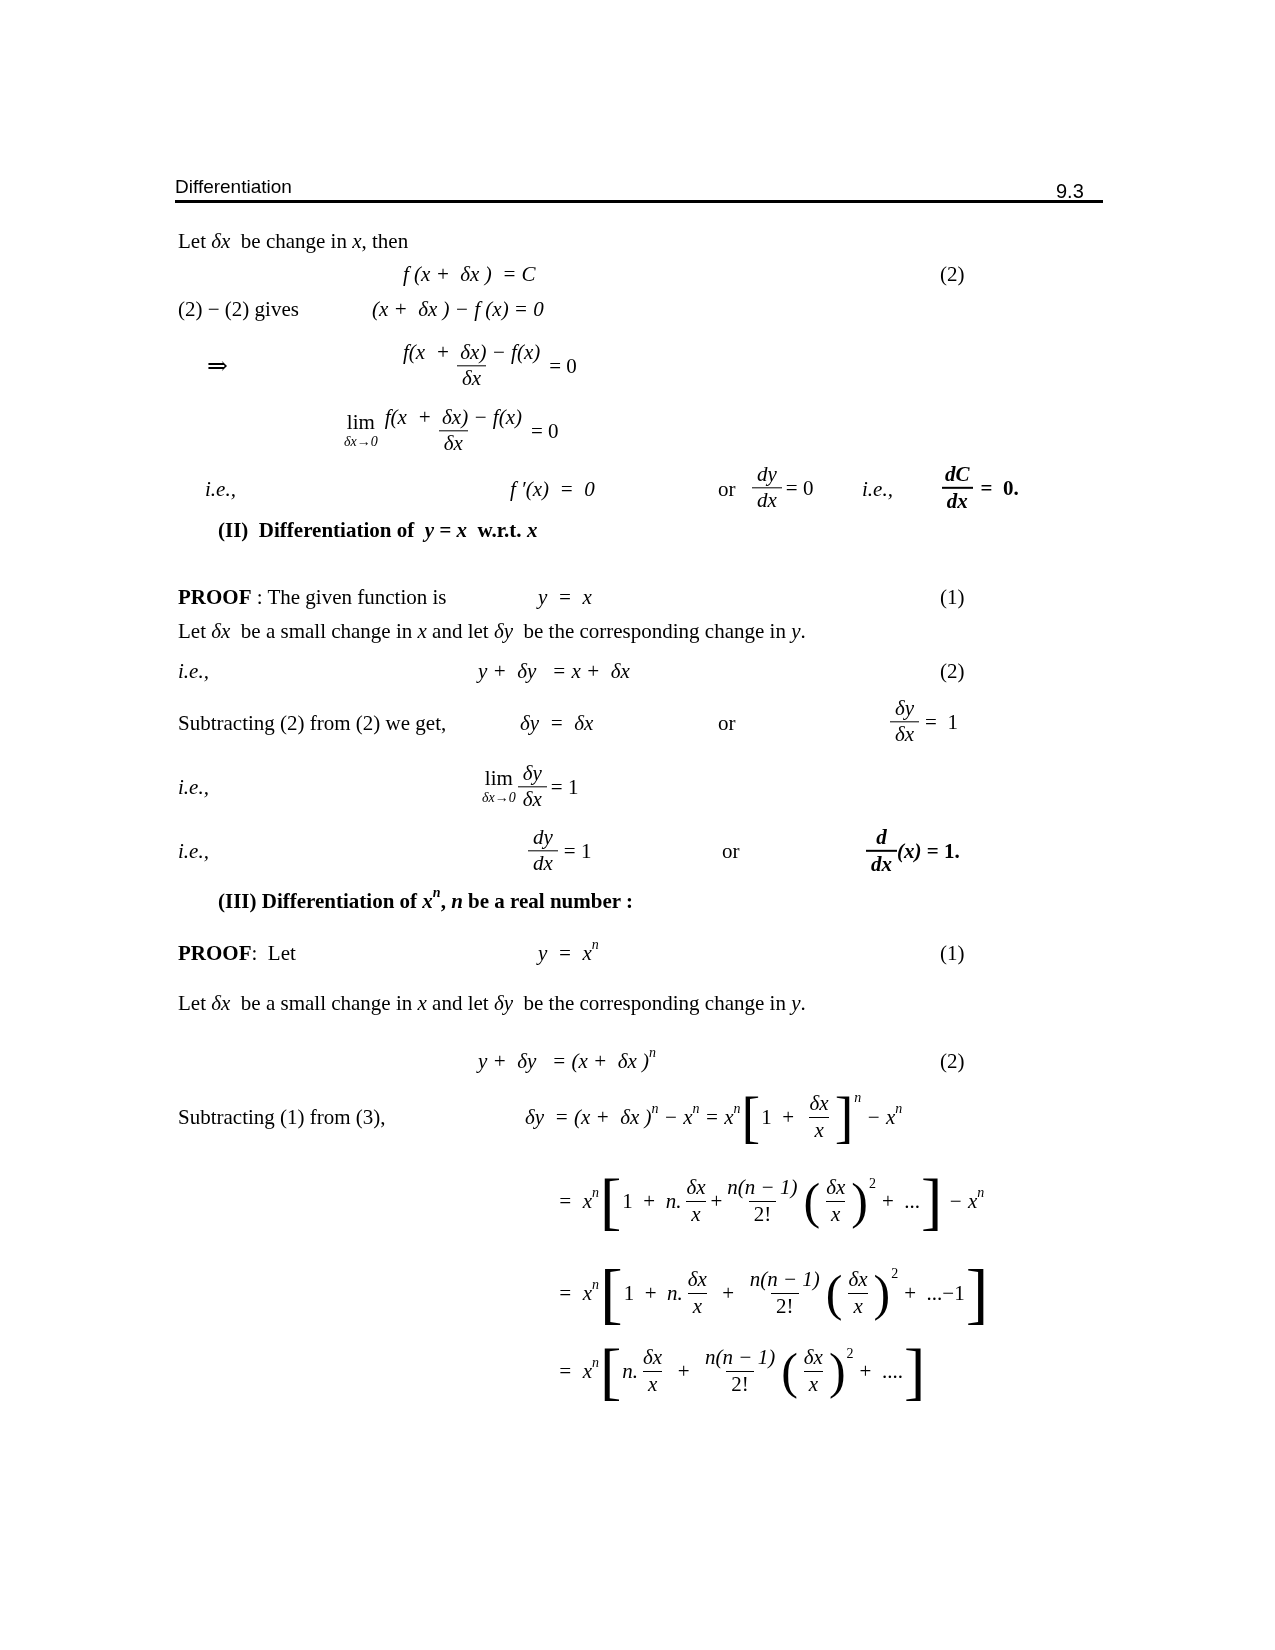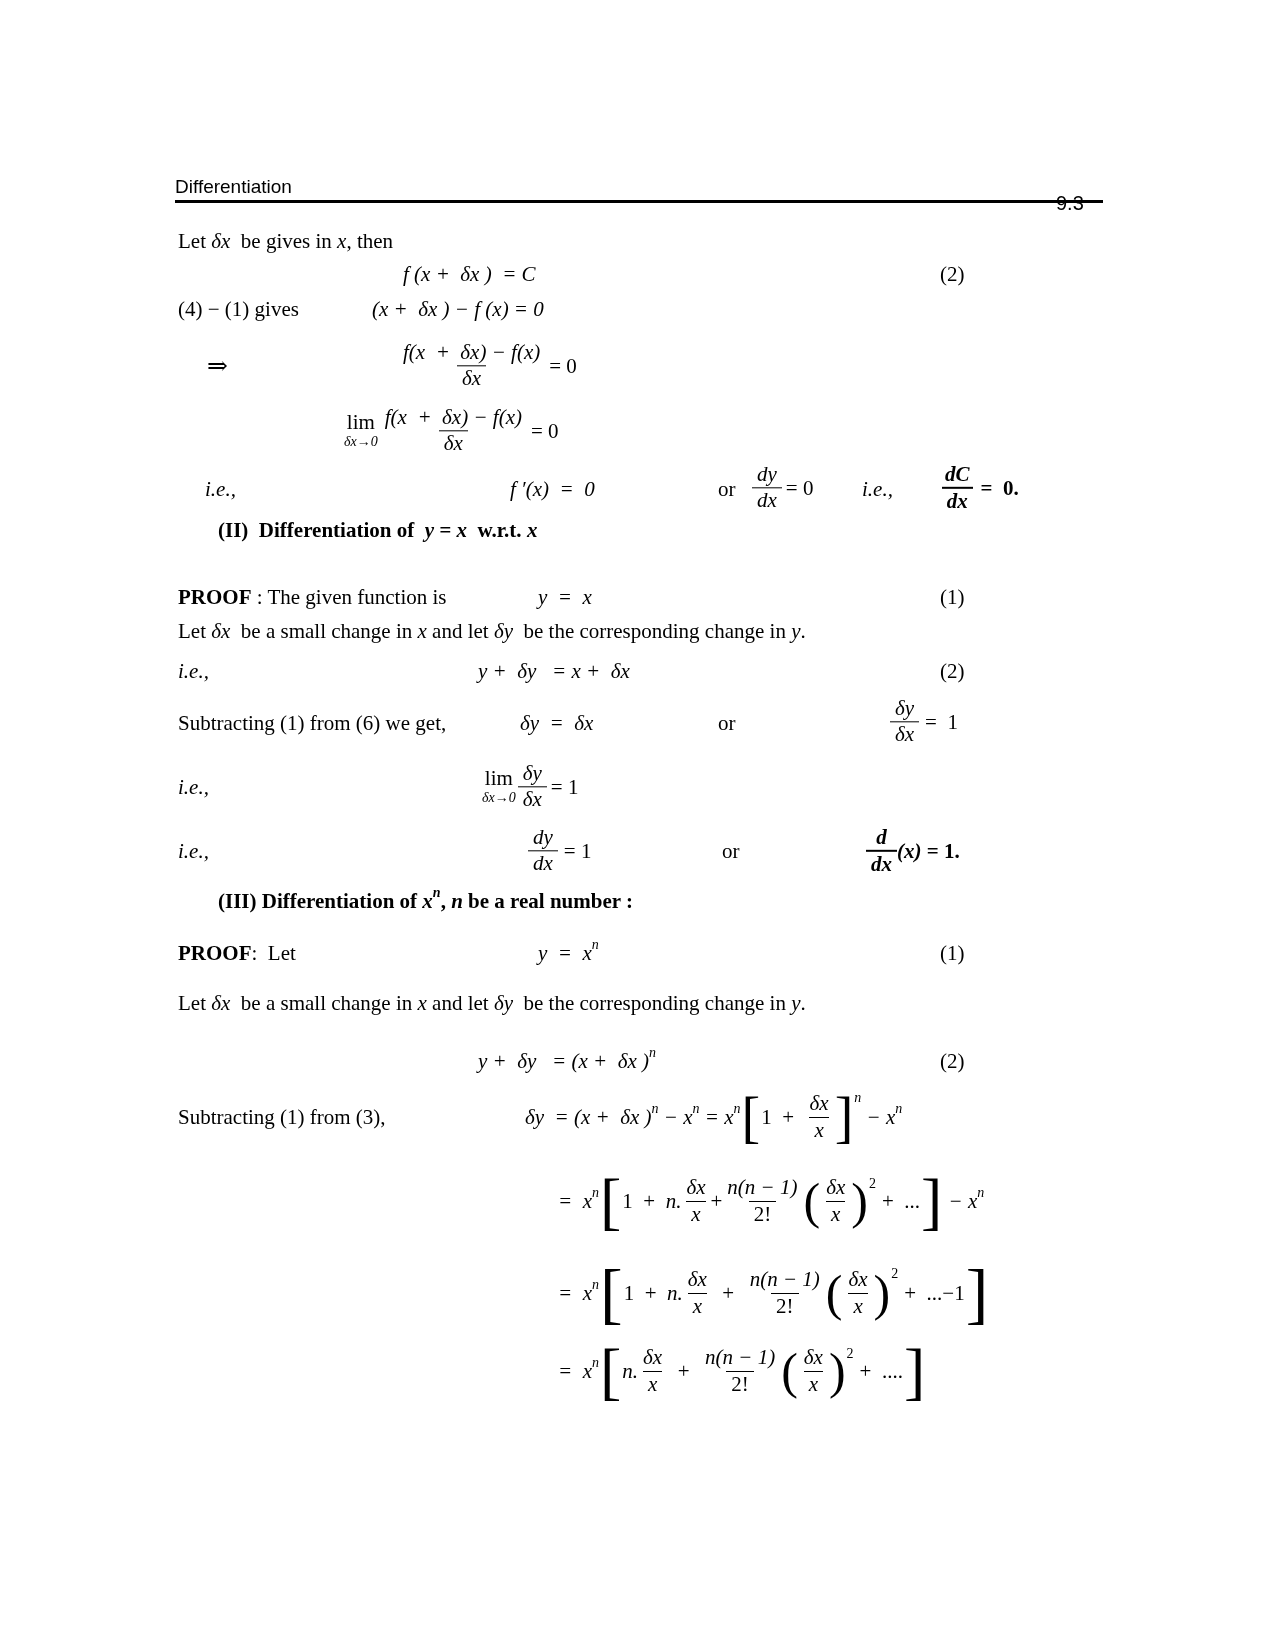--- a/index.html
+++ b/index.html
@@ -44,31 +44,31 @@
   .bd68{font-size:68px;}
   .mL4{margin-left:4px;}
   .mL6{margin-left:6px;}
 </style>
 </head>
 <body>
 
 <div class="page">
 
   <div class="chunk sans fs19" style="left:175px;top:187px">Differentiation</div>
-  <div class="chunk sans fs20" style="left:1056px;top:203px">9.3</div>
+  <div class="chunk sans fs20" style="left:1056px;top:191px">9.3</div>
   <div class="rule" style="left:175px;top:200px;width:928px;height:2.5px"></div>
 
   <div class="chunk" style="left:178px;top:241px">
-    <span class="rm">Let </span><span class="it">δx</span><span class="rm">  be gives in </span><span class="it">x</span><span class="rm">, then</span>
+    <span class="rm">Let </span><span class="it">δx</span><span class="rm">  be change in </span><span class="it">x</span><span class="rm">, then</span>
   </div>
 
   <div class="chunk it" style="left:403px;top:274px">f (x +  δx )  = C</div>
   <div class="chunk rm" style="left:940px;top:274px">(2)</div>
 
-  <div class="chunk rm" style="left:178px;top:309px">(4) − (1) gives</div>
+  <div class="chunk rm" style="left:178px;top:309px">(2) − (2) gives</div>
   <div class="chunk it" style="left:372px;top:309px">(x +  δx ) − f (x) = 0</div>
 
   <div class="chunk rm fs25" style="left:207px;top:366px">⇒</div>
   <div class="chunk" style="left:398px;top:366px">
     <span class="frac"><span class="num it">f(x  +  δx) − f(x)</span><span class="den it">δx</span></span>
     <span class="rm mL4">= 0</span>
   </div>
 
   <div class="chunk" style="left:344px;top:431px">
     <span class="limstack"><span class="rm">lim</span><span class="limsub it">δx→0</span></span>
@@ -100,21 +100,21 @@
   <div class="chunk rm" style="left:940px;top:597px">(1)</div>
 
   <div class="chunk" style="left:178px;top:631px">
     <span class="rm">Let </span><span class="it">δx</span><span class="rm">  be a small change in </span><span class="it">x</span><span class="rm"> and let </span><span class="it">δy</span><span class="rm">  be the corresponding change in </span><span class="it">y</span><span class="rm">.</span>
   </div>
 
   <div class="chunk it" style="left:178px;top:671px">i.e.,</div>
   <div class="chunk it" style="left:478px;top:671px">y +  δy   = x +  δx</div>
   <div class="chunk rm" style="left:940px;top:671px">(2)</div>
 
-  <div class="chunk rm" style="left:178px;top:723px">Subtracting (1) from (6) we get,</div>
+  <div class="chunk rm" style="left:178px;top:723px">Subtracting (2) from (2) we get,</div>
   <div class="chunk it" style="left:520px;top:723px">δy  =  δx</div>
   <div class="chunk rm" style="left:718px;top:723px">or</div>
   <div class="chunk" style="left:890px;top:722px">
     <span class="frac"><span class="num it">δy</span><span class="den it">δx</span></span>
     <span class="rm mL6">=  1</span>
   </div>
 
   <div class="chunk it" style="left:178px;top:787px">i.e.,</div>
   <div class="chunk" style="left:482px;top:787px">
     <span class="limstack"><span class="rm">lim</span><span class="limsub it">δx→0</span></span>

